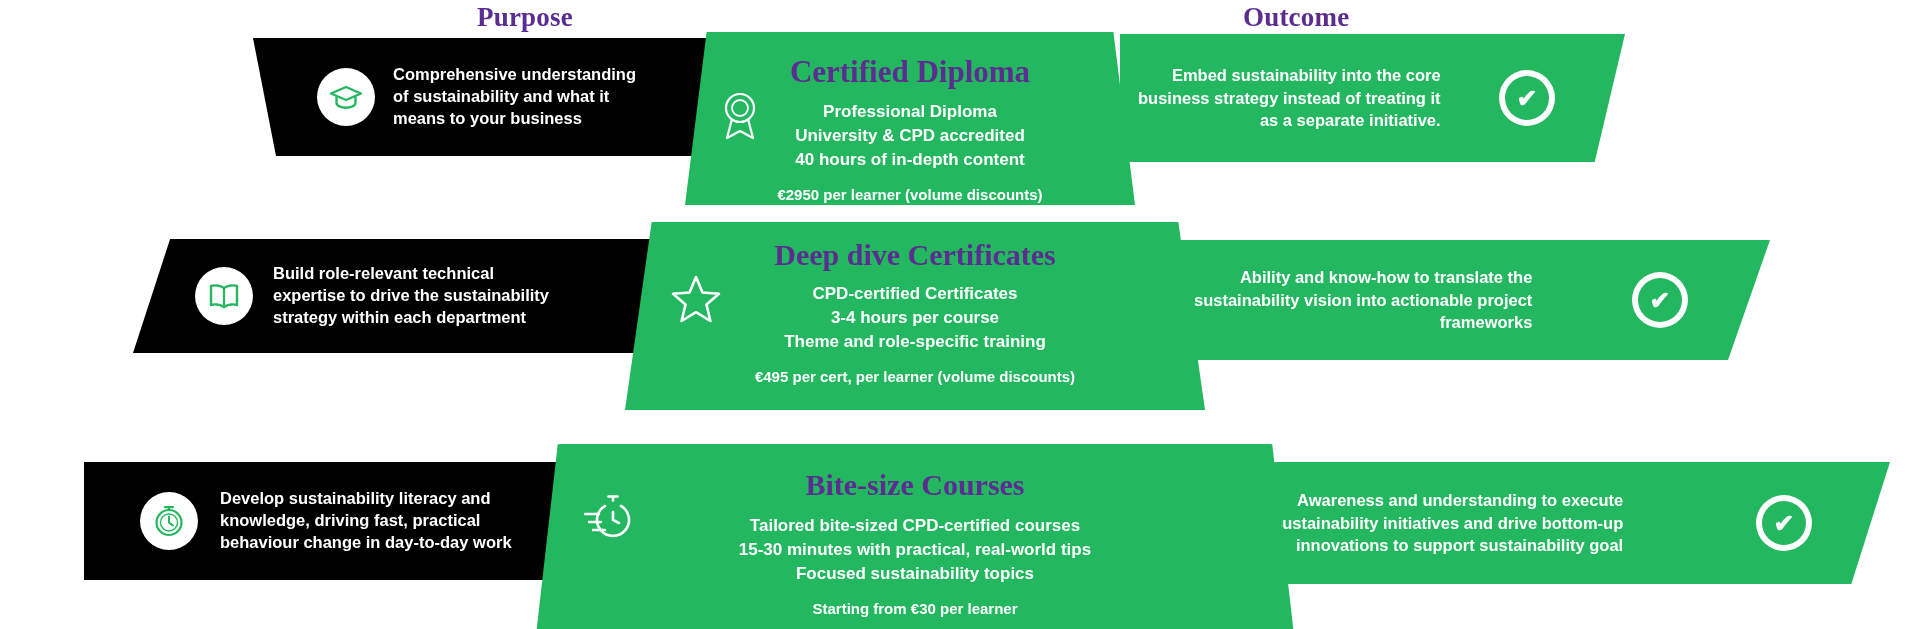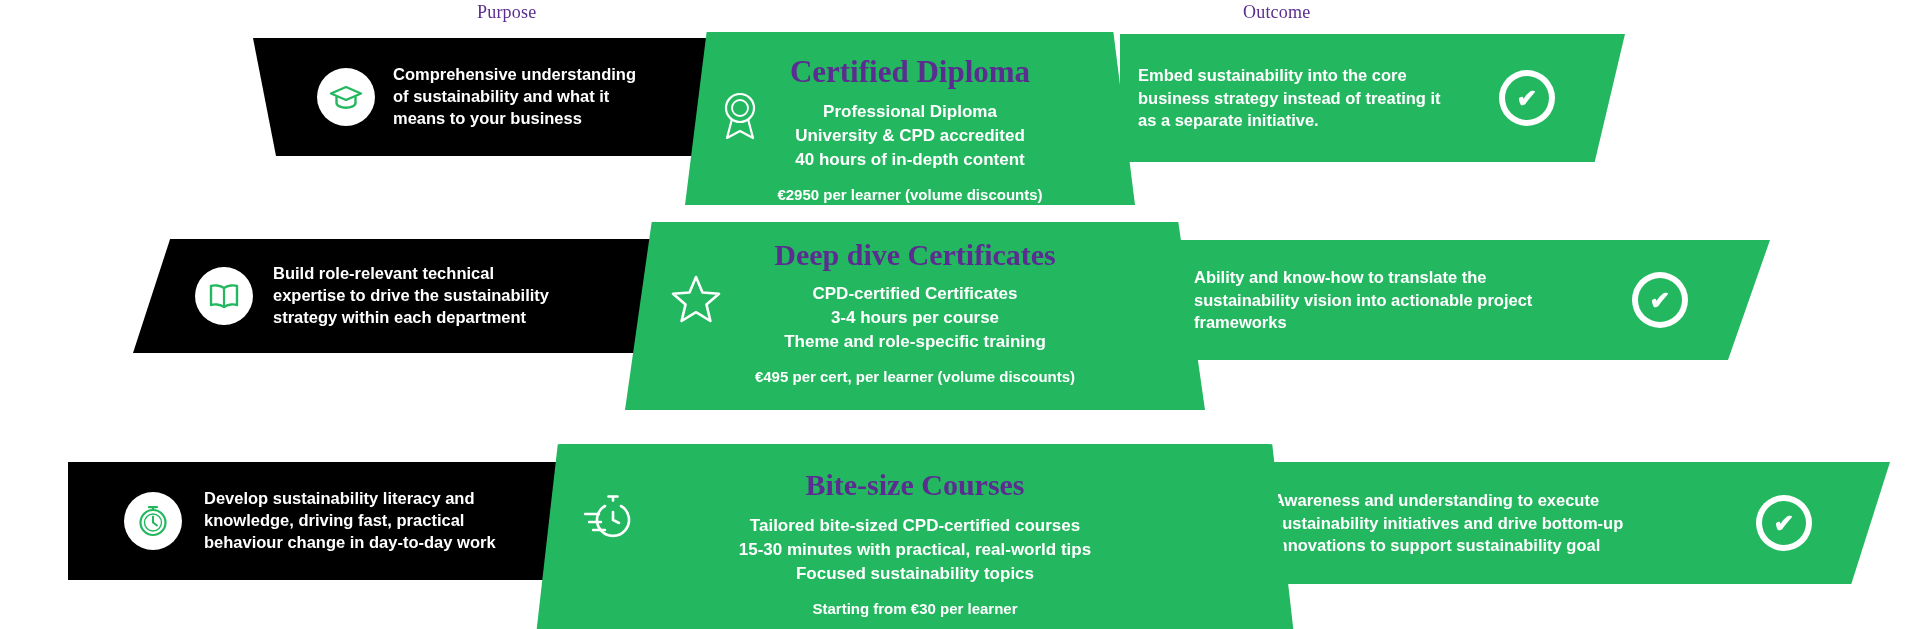--- a/index.html
+++ b/index.html
@@ -18,22 +18,22 @@
   .canvas {
     position: relative;
     width: 1915px;
     height: 629px;
   }
 
   
   .col-header {
     position: absolute;
     font-family: "Liberation Serif", serif;
-    font-weight: normal;
-    font-size: 18px;
+    font-weight: bold;
+    font-size: 27px;
     color: #5b2d90;
     letter-spacing: 0.2px;
     white-space: nowrap;
   }
   #hdr-purpose { left: 477px; top: 2px; }
   #hdr-outcome { left: 1243px; top: 2px; }
 
   
   .purpose {
     position: absolute;
@@ -71,20 +71,21 @@
     display: flex;
     align-items: center;
     justify-content: space-between;
     box-sizing: border-box;
   }
   .outcome .o-text {
     font-size: 16.5px;
     font-weight: bold;
     line-height: 1.38;
     white-space: pre-line;
+    text-align: right;
   }
   .check-badge {
     width: 56px;
     height: 56px;
     border-radius: 50%;
     background: #ffffff;
     flex: 0 0 56px;
     display: flex;
     align-items: center;
     justify-content: center;
@@ -185,21 +186,21 @@
   #purpose2 .p-text { margin-left: 20px; }
 
   #outcome2 {
     left: 1170px; top: 240px; width: 600px; height: 120px;
     clip-path: polygon(0% 0%, 100% 0%, 93% 100%, 0% 100%);
     padding: 0 82px 0 24px;
   }
 
   
   #purpose3 {
-    left: 68px; top: 462px; width: 595px; height: 118px;
+    left: 84px; top: 462px; width: 595px; height: 118px;
     clip-path: polygon(0% 0%, 100% 0%, 94% 100%, 0% 100%);
     padding: 0 0 0 56px;
   }
   #purpose3 .p-text { margin-left: 22px; }
 
   #outcome3 {
     left: 1245px; top: 462px; width: 645px; height: 122px;
     clip-path: polygon(0% 0%, 100% 0%, 94% 100%, 0% 100%);
     padding: 0 78px 0 28px;
   }

